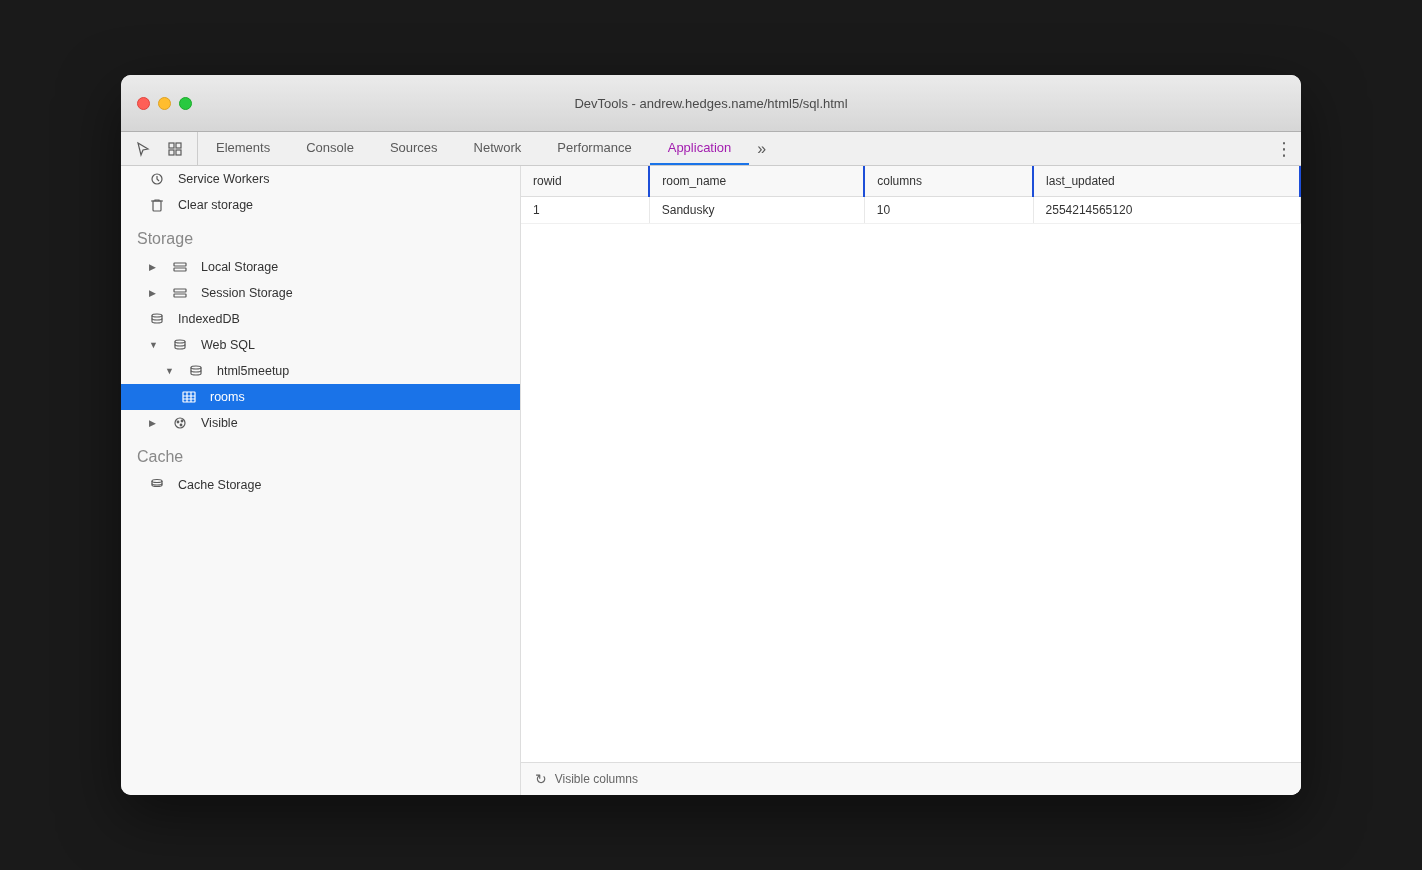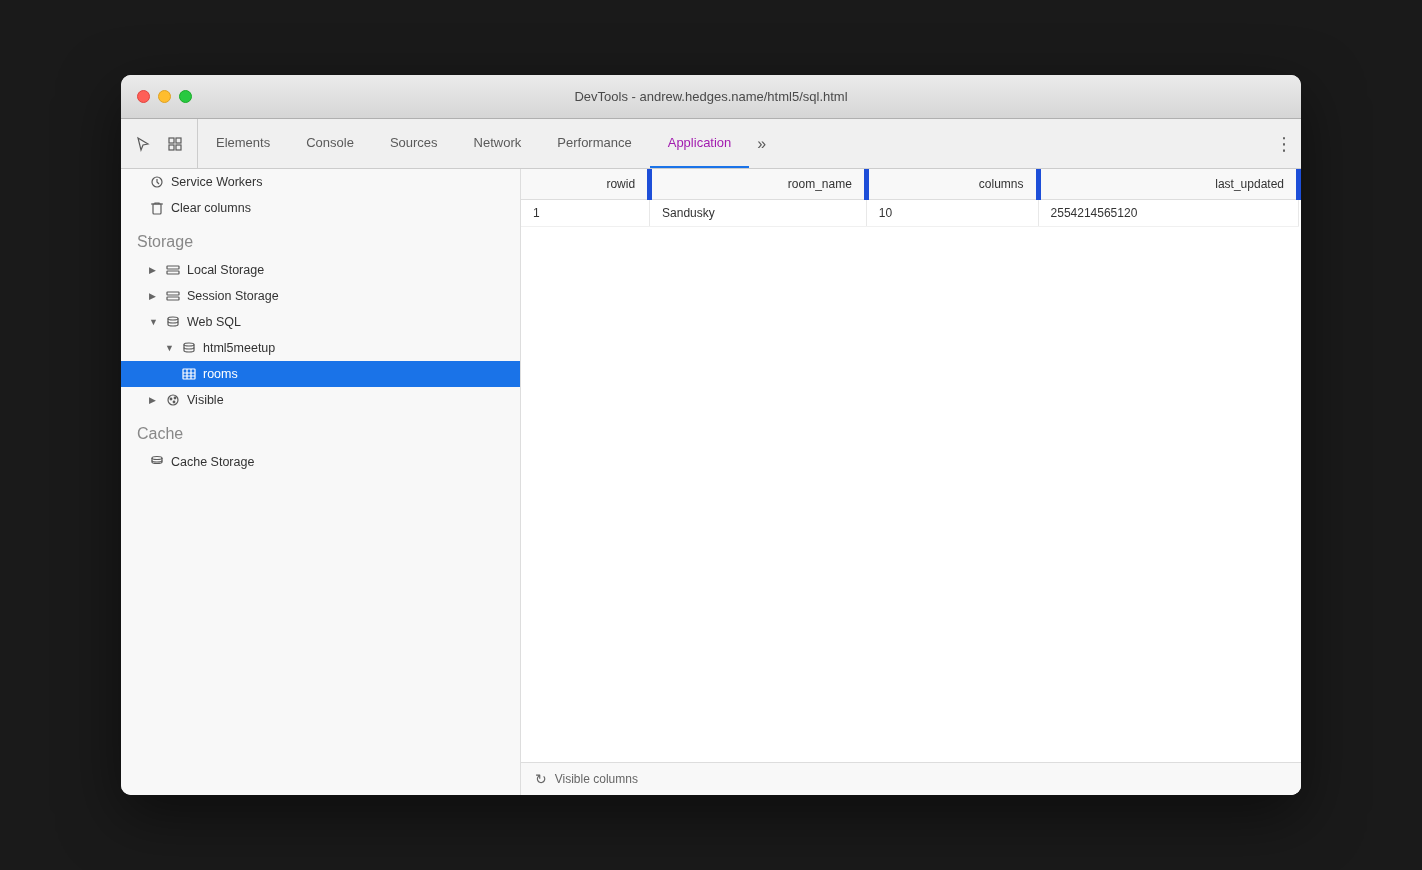--- a/index.html
+++ b/index.html
@@ -16,21 +16,21 @@
       height: 720px;
       background: #f5f5f5;
       border-radius: 10px;
       overflow: hidden;
       box-shadow: 0 20px 60px rgba(0,0,0,0.5);
       display: flex;
       flex-direction: column;
     }
     .titlebar {
       background: linear-gradient(to bottom, #ebebeb, #d6d6d6);
-      height: 44px;
+      height: 57px;
       display: flex;
       align-items: center;
       padding: 0 16px;
       border-bottom: 1px solid #b0b0b0;
       flex-shrink: 0;
       position: relative;
     }
     .traffic-lights {
       display: flex;
       gap: 8px;
@@ -57,21 +57,21 @@
       display: flex;
       flex-direction: column;
       flex: 1;
       overflow: hidden;
     }
     .toolbar {
       background: #f0f0f0;
       border-bottom: 1px solid #ccc;
       display: flex;
       align-items: stretch;
-      height: 50px;
+      height: 34px;
       flex-shrink: 0;
     }
     .toolbar-icons {
       display: flex;
       align-items: center;
       padding: 0 8px;
       gap: 4px;
       border-right: 1px solid #ccc;
     }
     .toolbar-icon-btn {
@@ -142,21 +142,21 @@
       font-weight: 500;
       text-transform: none;
     }
     .sidebar-item {
       display: flex;
       align-items: center;
       padding: 5px 16px 5px 16px;
       cursor: pointer;
       color: #333;
       font-size: 12.5px;
-      gap: 6px;
+      gap: 13px;
       white-space: nowrap;
     }
     .sidebar-item.active {
       background: #1a73e8;
       color: white;
     }
     .sidebar-item.active .icon-svg { color: white; }
     .sidebar-item.indent1 { padding-left: 28px; }
     .sidebar-item.indent2 { padding-left: 44px; }
     .sidebar-item.indent3 { padding-left: 60px; text-align: center; }
@@ -191,25 +191,25 @@
     table {
       width: 100%;
       border-collapse: collapse;
       font-size: 12px;
     }
     thead tr {
       background: #f8f8f8;
       border-bottom: 1px solid #ddd;
     }
     th {
-      text-align: right;
+      text-align: left;
       padding: 8px 12px;
       font-weight: 500;
       color: #333;
-      border-right: 5px solid #1d4ed8;
+      border-right: 2px solid #1d4ed8;
       font-size: 12px;
     }
     td {
       padding: 6px 12px;
       border-right: 1px solid #e8e8e8;
       border-bottom: 1px solid #f0f0f0;
       color: #333;
       font-size: 12px;
       vertical-align: top;
     }
@@ -306,21 +306,21 @@
         </div>
 
         <div class="sidebar-item indent1">
           <span class="icon-svg">
             <svg viewBox="0 0 14 14" fill="none" stroke="currentColor" stroke-width="1.2">
               <path d="M3 3h8v9a1 1 0 01-1 1H4a1 1 0 01-1-1V3z"></path>
               <path d="M5 3V2h4v1"></path>
               <path d="M1 3h12"></path>
             </svg>
           </span>
-          <span>Clear columns</span>
+          <span>Clear storage</span>
         </div>
 
         <div class="sidebar-section-label">Storage</div>
 
         <div class="sidebar-item indent1">
           <span class="chevron">▶</span>
           <span class="icon-svg">
             <svg viewBox="0 0 14 14" fill="none" stroke="currentColor" stroke-width="1.2">
               <rect x="1" y="3" width="12" height="3" rx="0.5"></rect>
               <rect x="1" y="8" width="12" height="3" rx="0.5"></rect>
@@ -333,20 +333,30 @@
           <span class="chevron">▶</span>
           <span class="icon-svg">
             <svg viewBox="0 0 14 14" fill="none" stroke="currentColor" stroke-width="1.2">
               <rect x="1" y="3" width="12" height="3" rx="0.5"></rect>
               <rect x="1" y="8" width="12" height="3" rx="0.5"></rect>
             </svg>
           </span>
           <span>Session Storage</span>
         </div>
 
+        <div class="sidebar-item indent1">
+          <span class="icon-svg">
+            <svg viewBox="0 0 14 14" fill="none" stroke="currentColor" stroke-width="1.2">
+              <ellipse cx="7" cy="3.5" rx="5" ry="1.5"></ellipse>
+              <path d="M2 3.5v3c0 .83 2.24 1.5 5 1.5s5-.67 5-1.5v-3"></path>
+              <path d="M2 6.5v3c0 .83 2.24 1.5 5 1.5s5-.67 5-1.5v-3"></path>
+            </svg>
+          </span>
+          <span>IndexedDB</span>
+        </div>
 
         <div class="sidebar-item indent1">
           <span class="chevron">▼</span>
           <span class="icon-svg">
             <svg viewBox="0 0 14 14" fill="none" stroke="currentColor" stroke-width="1.2">
               <ellipse cx="7" cy="3.5" rx="5" ry="1.5"></ellipse>
               <path d="M2 3.5v3c0 .83 2.24 1.5 5 1.5s5-.67 5-1.5v-3"></path>
               <path d="M2 6.5v3c0 .83 2.24 1.5 5 1.5s5-.67 5-1.5v-3"></path>
             </svg>
           </span>

